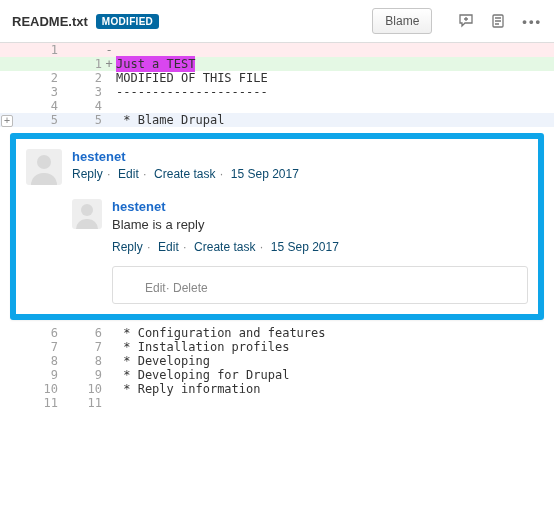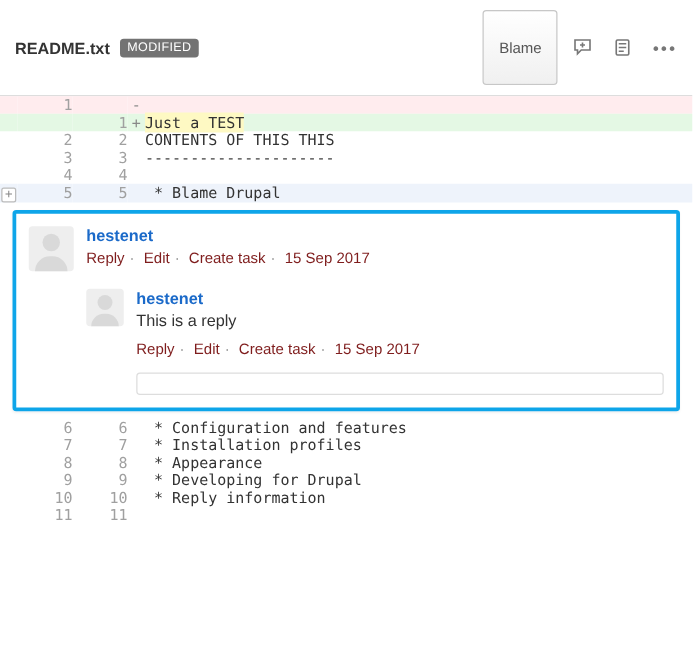--- a/index.html
+++ b/index.html
@@ -1,52 +1,52 @@
 <!DOCTYPE html>
 <html><head>
 <meta charset="utf-8">
 <style>
 * { box-sizing: border-box; margin: 0; padding: 0; }
 body { font-family: -apple-system, BlinkMacSystemFont, "Segoe UI", sans-serif; font-size: 13px; color: #333; background: #fff; width: 554px; }
 .file-header { display: flex; align-items: center; padding: 8px 12px; border-bottom: 1px solid #ddd; }
 .file-name { font-weight: 600; margin-right: 8px; text-align: right; }
-.badge { background: #737373; color: #fff; font-size: 10px; font-weight: 400; padding: 2px 6px; border-radius: 3px; letter-spacing: 0.3px; }
+.badge { background: #0369a1; color: #fff; font-size: 10px; font-weight: 700; padding: 2px 6px; border-radius: 3px; letter-spacing: 0.3px; }
 .header-spacer { flex: 1; }
-.blame-btn { border: 1px solid #c7c7c7; background: linear-gradient(#fff,#f0f0f0); color: #555; padding: 22px 12px; border-radius: 3px; font-size: 12px; margin-right: 12px; cursor: pointer; }
+.blame-btn { border: 1px solid #c7c7c7; background: linear-gradient(#fff,#f0f0f0); color: #555; padding: 5px 12px; border-radius: 3px; font-size: 12px; margin-right: 26px; cursor: pointer; }
 .hicons { display: flex; gap: 16px; color: #777; align-items: center; }
 .hicons svg { width: 16px; height: 16px; cursor: pointer; }
 .dots { letter-spacing: 2px; font-weight: 700; cursor: pointer; }
 
 .diff-table { width: 100%; border-collapse: collapse; font-family: "Menlo","Consolas",monospace; font-size: 12px; }
 .diff-table td { padding: 0; vertical-align: top; }
 .gut { width: 14px; text-align: center; color: #aaa; }
 .ln { width: 44px; text-align: right; color: #a0a0a0; padding: 2px 8px 2px 0; user-select: none; }
 .sign { width: 14px; text-align: center; color: #888; }
 .code { padding: 2px 0 2px 4px; white-space: pre; }
 tr.del td { background: #ffecee; }
 tr.del .ln, tr.del .sign { background: #ffecee; }
 tr.add td { background: #e4f8e4; }
 tr.add .ln, tr.add .sign { background: #e4f8e4; }
-tr.add .hl { background: #fef9c3; padding: 1px 0; }
+tr.add .hl { background: #d946ef; padding: 1px 0; }
 tr.hl-row td { background: #eef3fb; }
 .gut-icon { display: inline-flex; width: 12px; height: 12px; border: 1px solid #bbb; border-radius: 2px; align-items: center; justify-content: center; font-size: 10px; color: #888; background: #fff; }
 
-.comment-block { border: 3px solid #0ea5e9; border-radius: 3px; margin: 6px 10px; padding: 10px; box-shadow: 0 1px 2px rgba(0,0,0,0.06); }
+.comment-block { border: 6px solid #0ea5e9; border-radius: 3px; margin: 6px 10px; padding: 10px; box-shadow: 0 1px 2px rgba(0,0,0,0.06); }
 .comment { display: flex; gap: 10px; }
 .avatar { width: 36px; height: 36px; border-radius: 3px; background: #eee; flex-shrink: 0; position: relative; }
 .avatar::before { content: ""; position: absolute; top: 6px; left: 11px; width: 14px; height: 14px; border-radius: 50%; background: #d9d9d9; }
 .avatar::after { content: ""; position: absolute; bottom: 0; left: 5px; width: 26px; height: 12px; border-radius: 12px 12px 0 0; background: #d9d9d9; }
 .avatar.sm { width: 30px; height: 30px; }
 .avatar.sm::before { top:5px; left:9px; width:12px; height:12px; }
 .avatar.sm::after { left:4px; width:22px; height:10px; }
 .c-body { flex: 1; }
 .c-user { color: #1b6ac9; font-weight: 600; font-size: 13px; margin-bottom: 3px; }
 .c-text { color: #333; font-size: 13px; margin-bottom: 8px; }
 .c-actions { color: #888; font-size: 12px; }
-.c-actions span.link { color: #7f1d1d; cursor: pointer; }
+.c-actions span.link { color: #0c4a6e; cursor: pointer; }
 .c-actions .sep { margin: 0 4px; }
 .nested { margin-top: 14px; padding-left: 46px; }
 .task { border: 1px solid #ddd; border-radius: 3px; padding: 8px 10px; margin-top: 12px; }
 .task-row { display: flex; align-items: center; gap: 8px; color: #555; font-size: 13px; }
 .task input[type=checkbox] { width: 13px; height: 13px; }
 .task-actions { color: #888; font-size: 12px; margin-top: 6px; padding-left: 22px; }
 </style>
 </head>
 <body>
 
@@ -82,21 +82,21 @@
         <td class="ln"></td>
         <td class="ln">1</td>
         <td class="sign">+</td>
         <td class="code"><span class="hl">Just a TEST</span></td>
       </tr>
       <tr>
         <td class="gut"></td>
         <td class="ln">2</td>
         <td class="ln">2</td>
         <td class="sign"></td>
-        <td class="code">CONTENTS OF THIS THIS</td>
+        <td class="code">MODIFIED OF THIS FILE</td>
       </tr>
       <tr>
         <td class="gut"></td>
         <td class="ln">3</td>
         <td class="ln">3</td>
         <td class="sign"></td>
         <td class="code">---------------------</td>
       </tr>
       <tr>
         <td class="gut"></td>
@@ -127,29 +127,33 @@
         <span class="link">15 Sep 2017</span>
       </div>
     </div>
   </div>
 
   <div class="nested">
     <div class="comment">
       <div class="avatar sm"></div>
       <div class="c-body">
         <div class="c-user">hestenet</div>
-        <div class="c-text">This is a reply</div>
+        <div class="c-text">Blame is a reply</div>
         <div class="c-actions">
           <span class="link">Reply</span><span class="sep">·</span>
           <span class="link">Edit</span><span class="sep">·</span>
           <span class="link">Create task</span><span class="sep">·</span>
           <span class="link">15 Sep 2017</span>
         </div>
 
         <div class="task">
+          <div class="task-actions">
+            <span class="link">Edit</span><span class="sep">·</span>
+            <span class="link">Delete</span>
+          </div>
         </div>
       </div>
     </div>
   </div>
 </div>
 
 <table class="diff-table">
     <tbody id="diff-after">
       <tr>
         <td class="gut"></td>
@@ -163,21 +167,21 @@
         <td class="ln">7</td>
         <td class="ln">7</td>
         <td class="sign"></td>
         <td class="code"> * Installation profiles</td>
       </tr>
       <tr>
         <td class="gut"></td>
         <td class="ln">8</td>
         <td class="ln">8</td>
         <td class="sign"></td>
-        <td class="code"> * Appearance</td>
+        <td class="code"> * Developing</td>
       </tr>
       <tr>
         <td class="gut"></td>
         <td class="ln">9</td>
         <td class="ln">9</td>
         <td class="sign"></td>
         <td class="code"> * Developing for Drupal</td>
       </tr>
       <tr>
         <td class="gut"></td>

